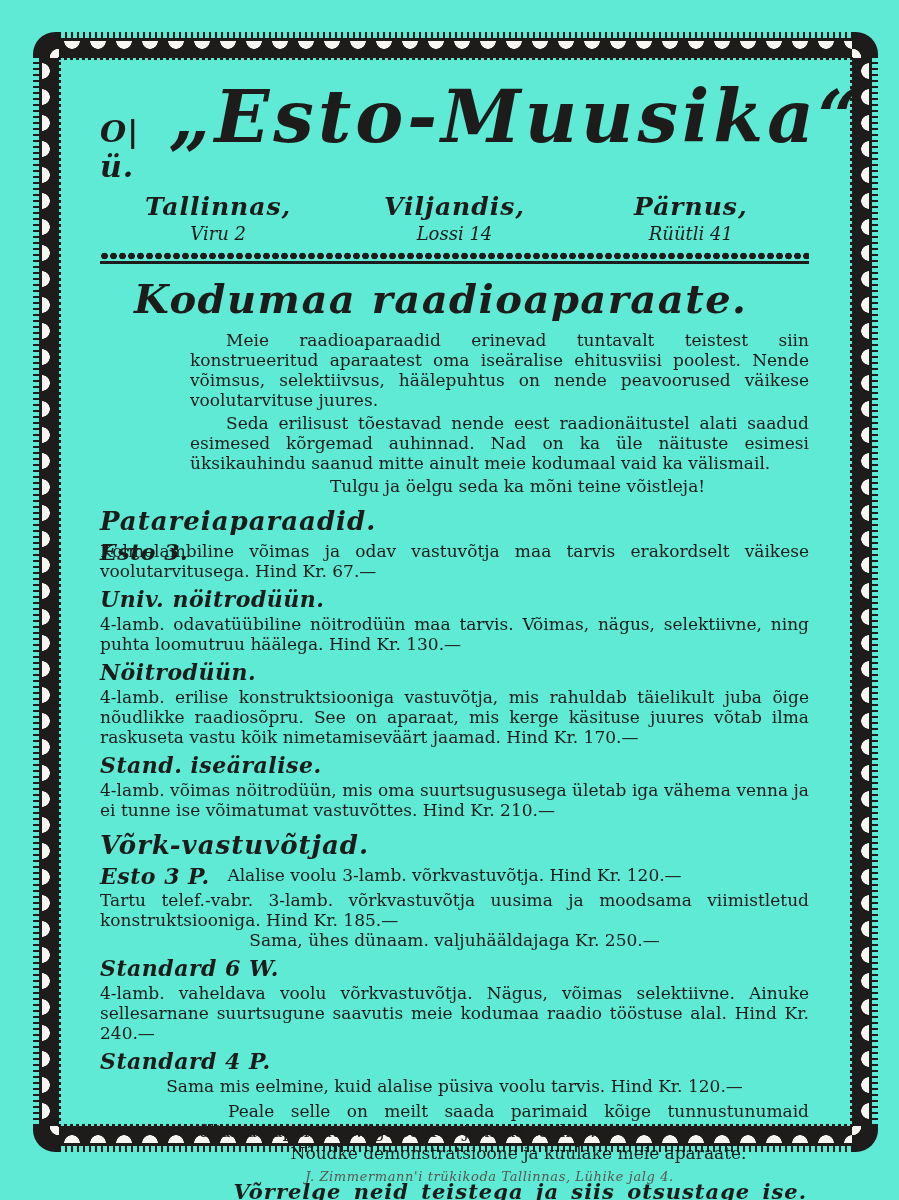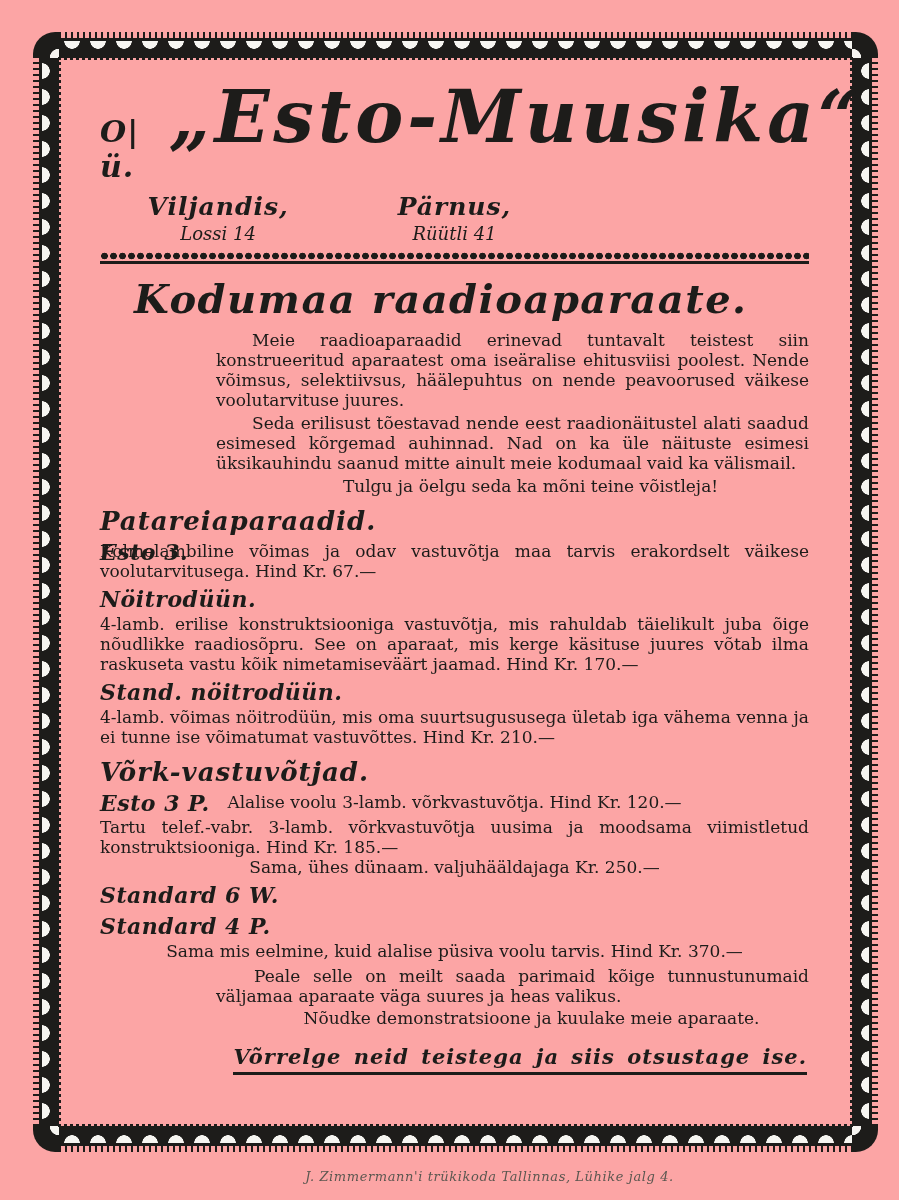--- a/index.html
+++ b/index.html
@@ -5,21 +5,21 @@
   html,body{margin:0;padding:0;}
   body{
     width:899px;height:1200px;
     background:#efeeea;
     font-family:"DejaVu Serif", serif;
     position:relative;
     color:#1d1c1a;
   }
   .page{
     position:absolute;inset:0;
-    background:#fca5a5;
+    background:#5eead4;
   }
   
   .b-strip{position:absolute;}
   .b-top{
     top:32px;left:59px;right:47px;height:26px;
     background:
       repeating-linear-gradient(90deg,#1d1c1a 0 2px,transparent 2px 6px) 0 0/100% 6px no-repeat,
       linear-gradient(#1d1c1a,#1d1c1a) 0 6px/100% 3px no-repeat,
       radial-gradient(circle at 13px 0,#f6f5f1 7.5px,#1d1c1a 8px) 0 9px/26px 17px repeat-x;
   }
@@ -75,21 +75,21 @@
   .branch-address{font-size:18px;font-style:italic;margin-top:2px;}
   .dot-rule{
     height:9px;margin:8px 0 14px 0;
     background:radial-gradient(circle at 4.5px 4px,#1d1c1a 3.1px,transparent 3.6px) 0 0/9px 9px repeat-x;
     border-bottom:3px solid #1d1c1a;
   }
   .headline{
     font-size:40px;font-weight:bold;font-style:italic;letter-spacing:1.5px;
     margin:4px 0 10px 34px;line-height:1.05;
   }
-  .body-col{margin-left:116px;font-size:17px;line-height:20px;text-align:justify;}
+  .body-col{margin-left:90px;font-size:17px;line-height:20px;text-align:justify;}
   p.intro-p{margin:0 0 3px 0;text-indent:36px;}
   p.no-just{text-align:center;}
   .center-heading{
     font-size:26px;font-weight:bold;font-style:italic;letter-spacing:1px;
     text-align:left;margin:10px 0 5px 0;
   }
   .product{position:relative;margin:3px 0 5px 0;}
   .pname{
     font-size:22px;font-weight:bold;font-style:italic;letter-spacing:.5px;
     white-space:nowrap;
@@ -128,20 +128,24 @@
 
   <div class="content">
 
     <div class="masthead">
       <span class="company-prefix">O|ü.</span>
       <h1 class="company-name">„Esto-Muusika“</h1>
     </div>
 
     <div class="branches">
       <div>
+        <div class="branch-city">Tallinnas,</div>
+        <div class="branch-address">Viru 2</div>
+      </div>
+      <div>
         <div class="branch-city">Viljandis,</div>
         <div class="branch-address">Lossi 14</div>
       </div>
       <div>
         <div class="branch-city">Pärnus,</div>
         <div class="branch-address">Rüütli 41</div>
       </div>
     </div>
 
     <div class="dot-rule"></div>
@@ -155,52 +159,57 @@
     </div>
 
     <section>
       <h3 class="center-heading">Patareiaparaadid.</h3>
 
       <div class="product runin">
         <span class="pname">Esto 3.</span>
         <p class="desc body-col">Kolmelambiline võimas ja odav vastuvõtja maa tarvis erakordselt väikese voolutarvitusega.  Hind Kr. 67.—</p>
       </div>
 
+      <div class="product block">
+        <span class="pname">Univ. nöitrodüün.</span>
+        <p class="desc body-col">4-lamb. odavatüübiline nöitrodüün maa tarvis.  Võimas, nägus, selektiivne, ning puhta loomutruu häälega.  Hind Kr. 130.—</p>
+      </div>
 
       <div class="product block">
         <span class="pname">Nöitrodüün.</span>
         <p class="desc body-col">4-lamb. erilise konstruktsiooniga vastuvõtja, mis rahuldab täielikult juba õige nõudlikke raadiosõpru.  See on aparaat, mis kerge käsituse juures võtab ilma raskuseta vastu kõik nimetamiseväärt jaamad.  Hind Kr. 170.—</p>
       </div>
 
       <div class="product block">
-        <span class="pname">Stand. nöitrodüün.</span>
+        <span class="pname">Stand. iseäralise.</span>
         <p class="desc body-col">4-lamb. võimas nöitrodüün, mis oma suurtsugususega ületab iga vähema venna ja ei tunne ise võimatumat vastuvõttes.  Hind Kr. 210.—</p>
       </div>
     </section>
 
     <section>
       <h3 class="center-heading">Võrk-vastuvõtjad.</h3>
 
       <div class="product runin">
         <span class="pname">Esto 3 P.</span>
         <p class="desc body-col no-just">Alalise voolu 3-lamb. võrkvastuvõtja.  Hind Kr. 120.—</p>
       </div>
 
       <div class="product block">
         <p class="desc body-col">Tartu telef.-vabr. 3-lamb. võrkvastuvõtja uusima ja moodsama viimistletud konstruktsiooniga.  Hind Kr. 185.—</p>
         <p class="desc extra body-col no-just">Sama, ühes dünaam. valjuhääldajaga Kr. 250.—</p>
       </div>
 
       <div class="product block">
         <span class="pname">Standard 6 W.</span>
+        <p class="desc body-col">4-lamb. vaheldava voolu võrkvastuvõtja.  Nägus, võimas selektiivne.  Ainuke sellesarnane suurtsugune saavutis meie kodumaa raadio tööstuse alal.  Hind Kr. 240.—</p>
       </div>
 
       <div class="product block">
         <span class="pname">Standard 4 P.</span>
-        <p class="desc body-col no-just">Sama mis eelmine, kuid alalise püsiva voolu tarvis.  Hind Kr. 370.—</p>
+        <p class="desc body-col no-just">Sama mis eelmine, kuid alalise püsiva voolu tarvis.  Hind Kr. 120.—</p>
       </div>
     </section>
 
     <div class="body-col">
       <p class="closing-p">Peale selle on meilt saada parimaid kõige tunnustunumaid väljamaa aparaate väga suures ja heas valikus.</p>
       <p class="closing-p no-just">Nõudke demonstratsioone ja kuulake meie aparaate.</p>
     </div>
 
     <div class="slogan-row">
       <span class="slogan">Võrrelge neid teistega ja siis otsustage ise.</span>

